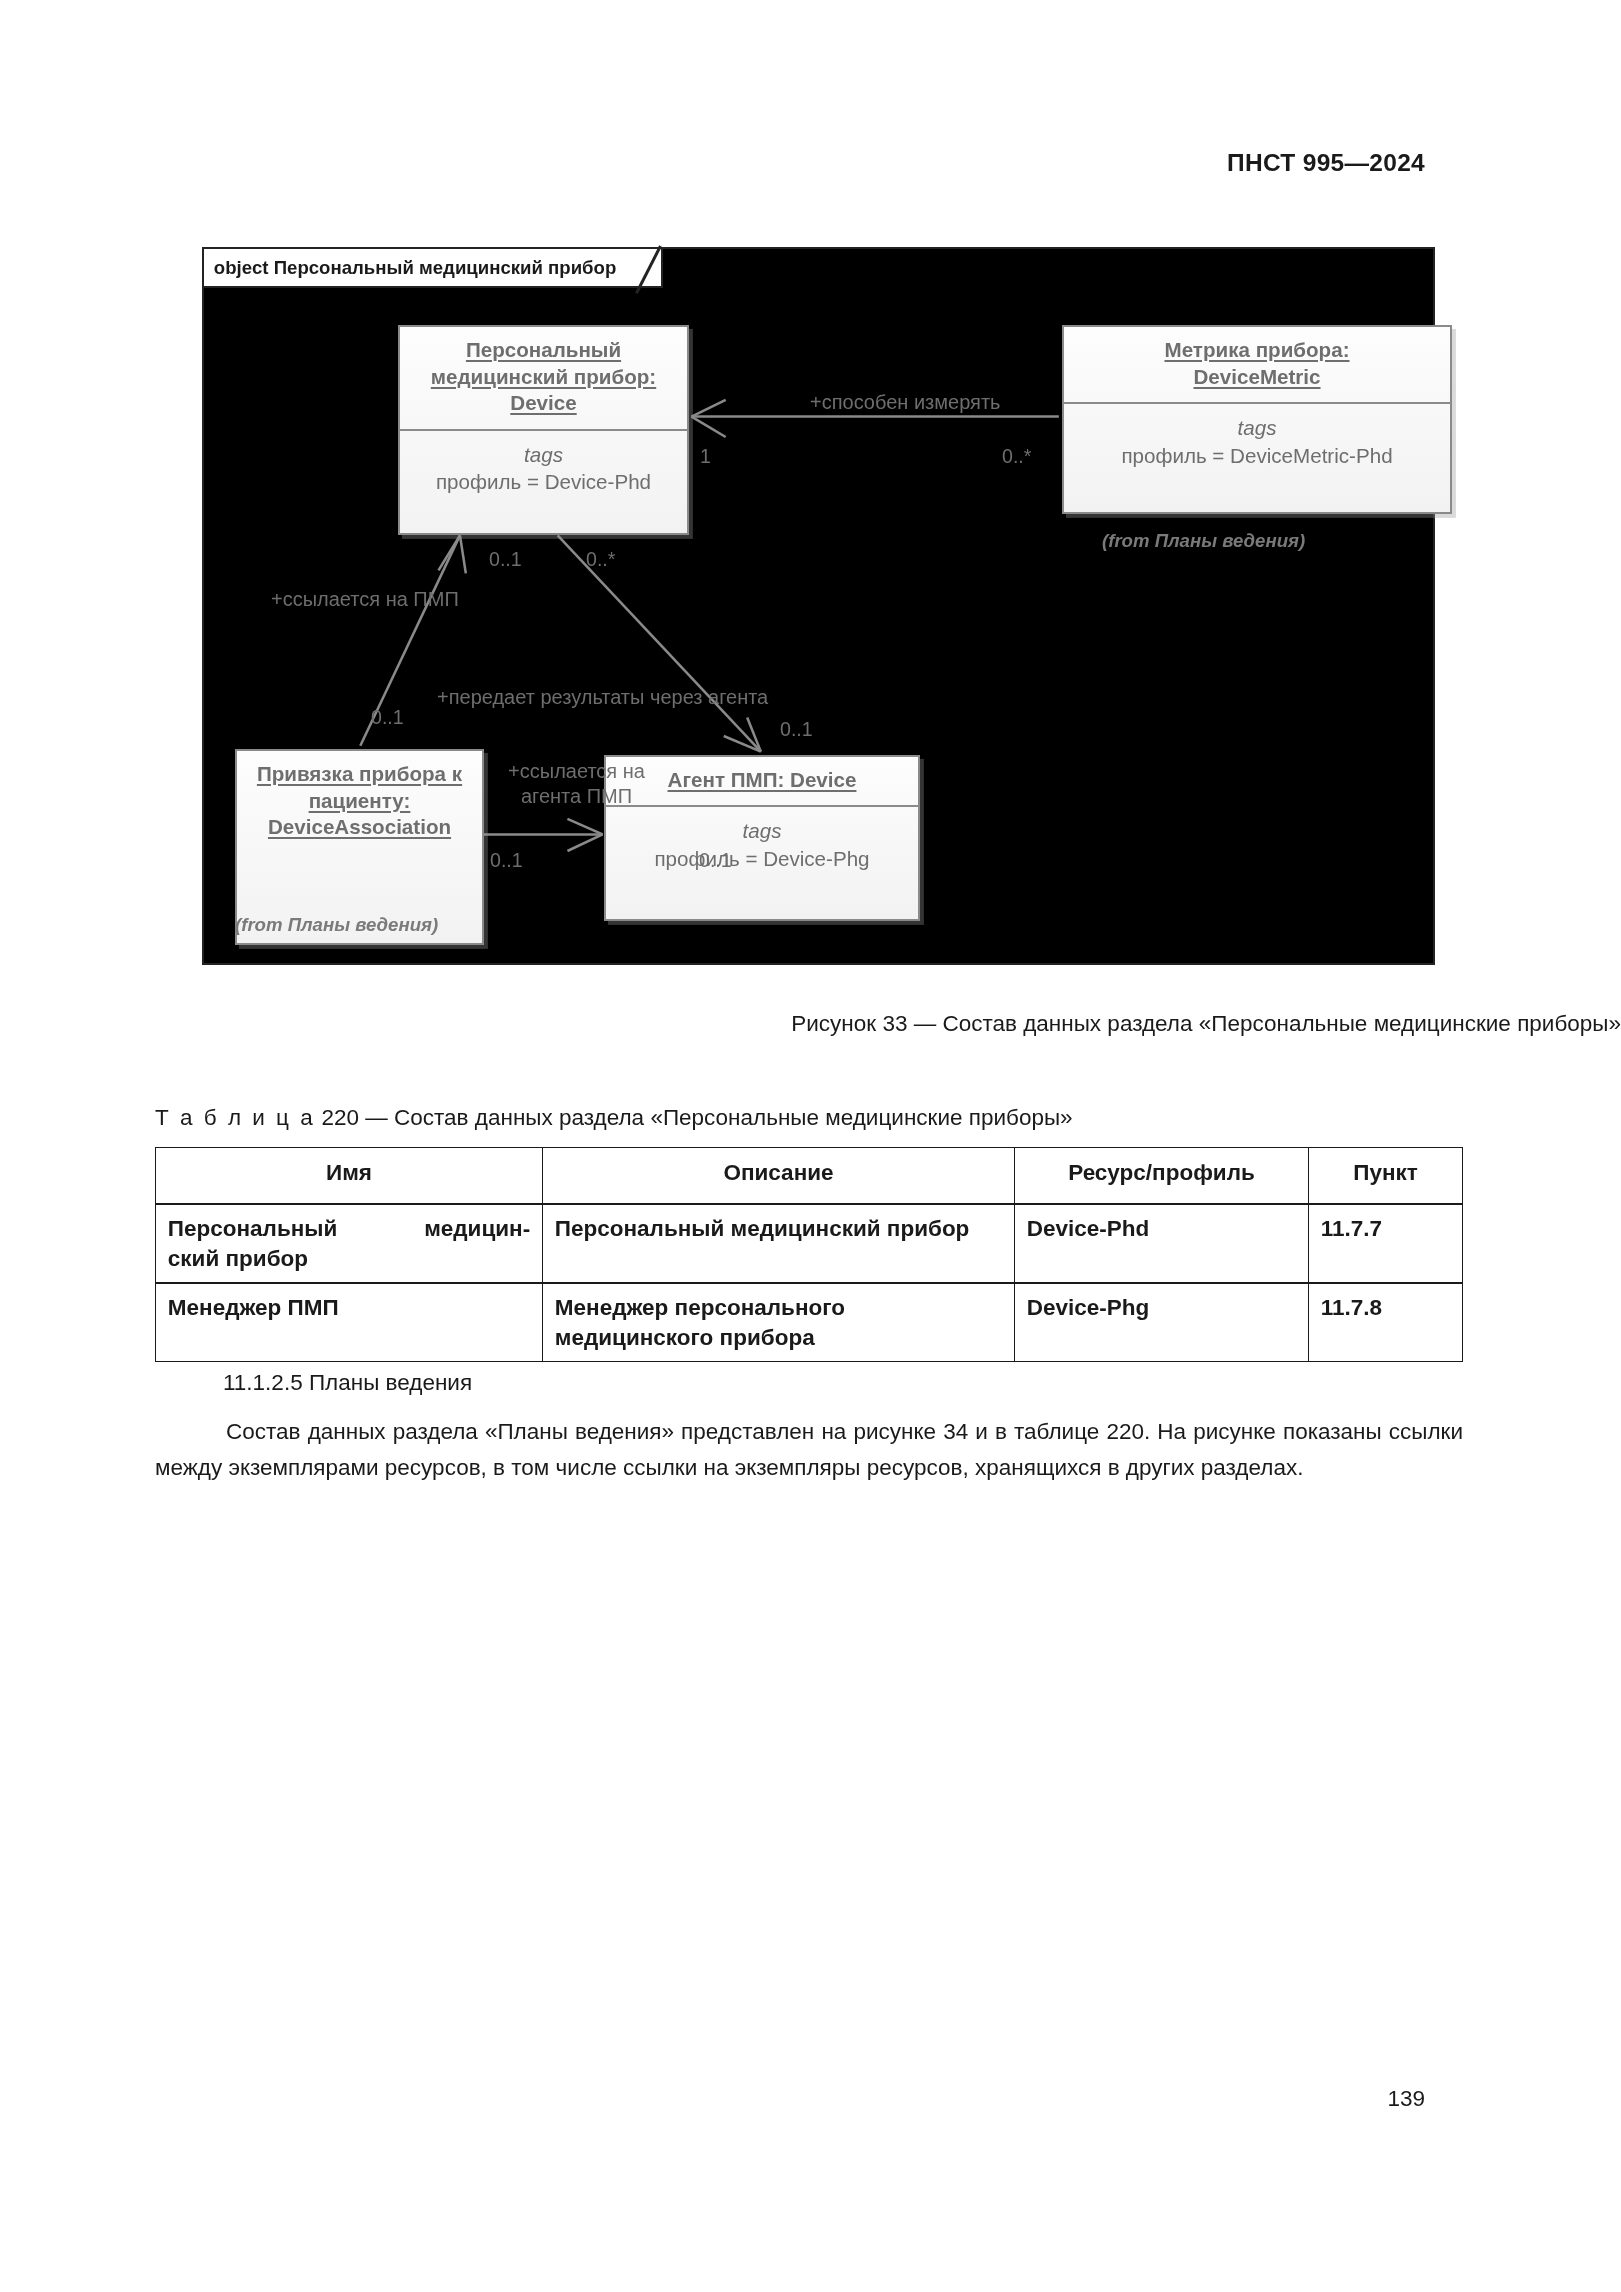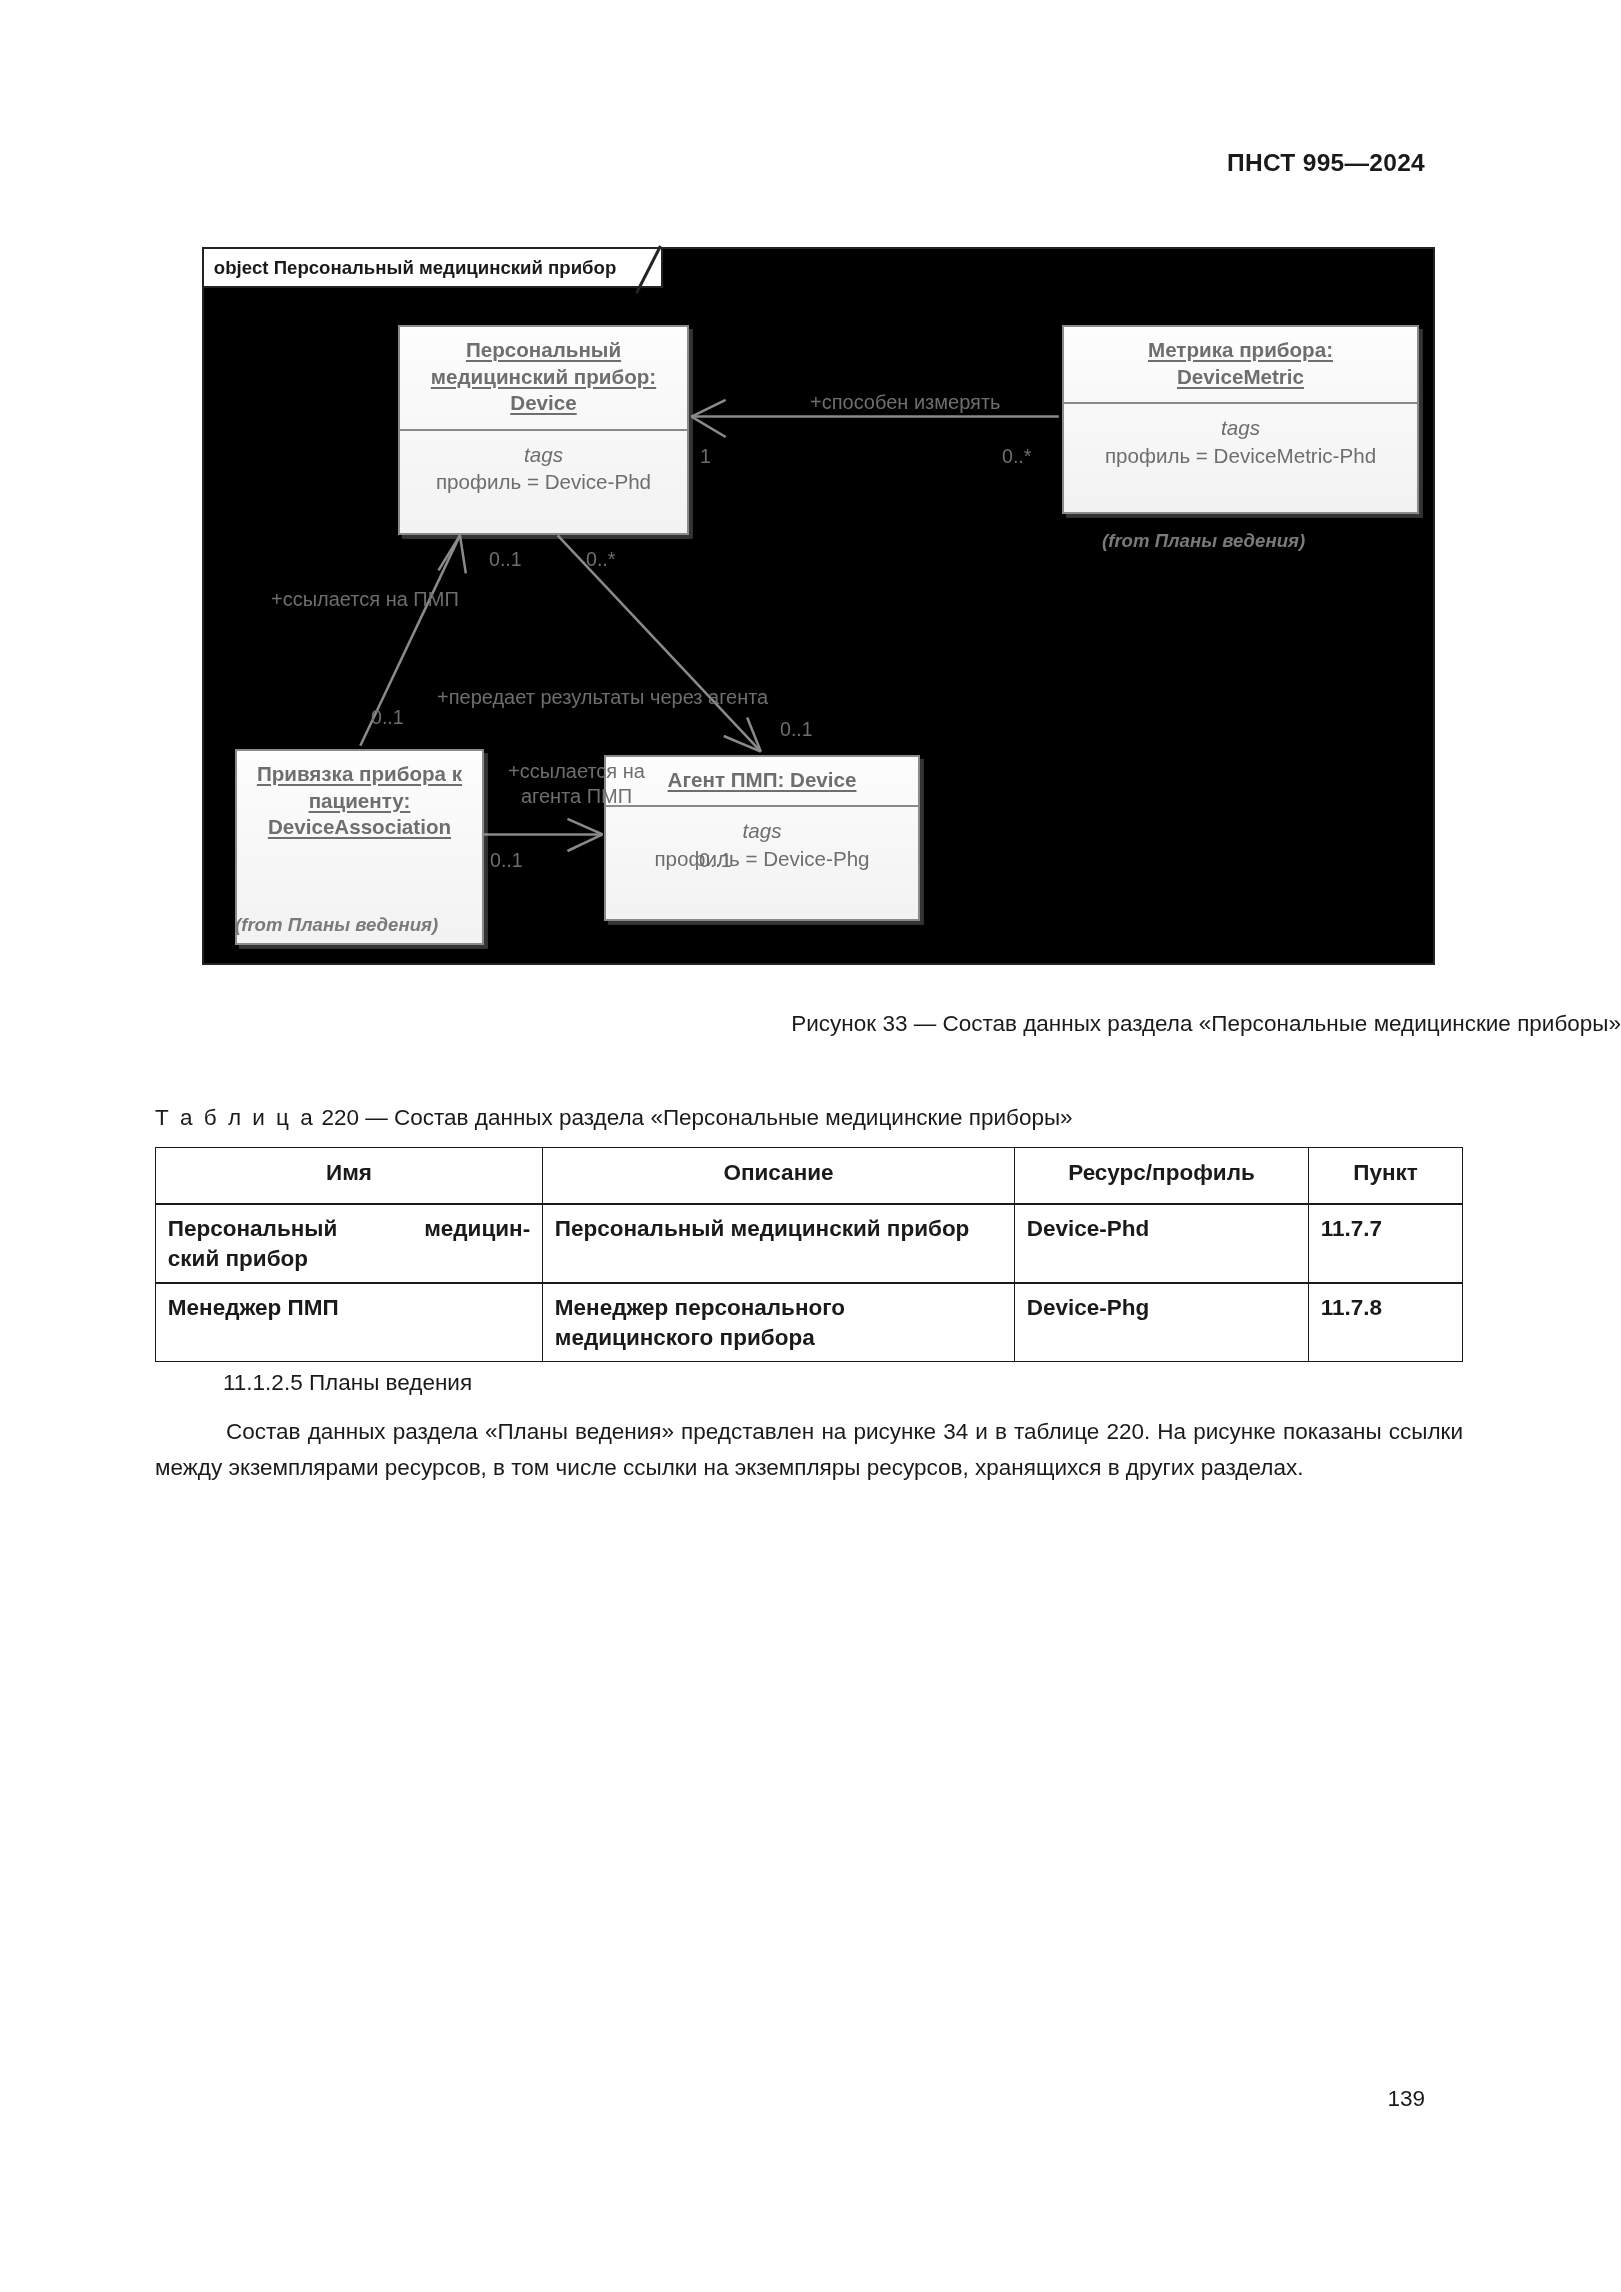--- a/index.html
+++ b/index.html
@@ -81,21 +81,21 @@
   .uml-tags .kw { font-style:italic; }
   .from-note {
     position:absolute;
     font-size:18.6px; font-style:italic; font-weight:bold;
     color:#7a7a7a;
     white-space:nowrap;
   }
 
   
   #box-device     { left:194px; top:76px;  width:291px; height:210px; }
-  #box-metric     { left:858px; top:76px;  width:357px; height:189px; }
+  #box-metric     { left:858px; top:76px;  width:390px; height:189px; }
   #box-assoc      { left:31px;  top:500px; width:249px; height:196px; }
   #box-agent      { left:400px; top:506px; width:316px; height:166px; }
   #note-metric    { left:898px; top:281px; }
   #note-assoc     { left:31px;  top:665px; }
 
   
   .uml-svg { position:absolute; left:0; top:0; width:100%; height:100%; overflow:visible; }
 
   .edge-label {
     position:absolute;

